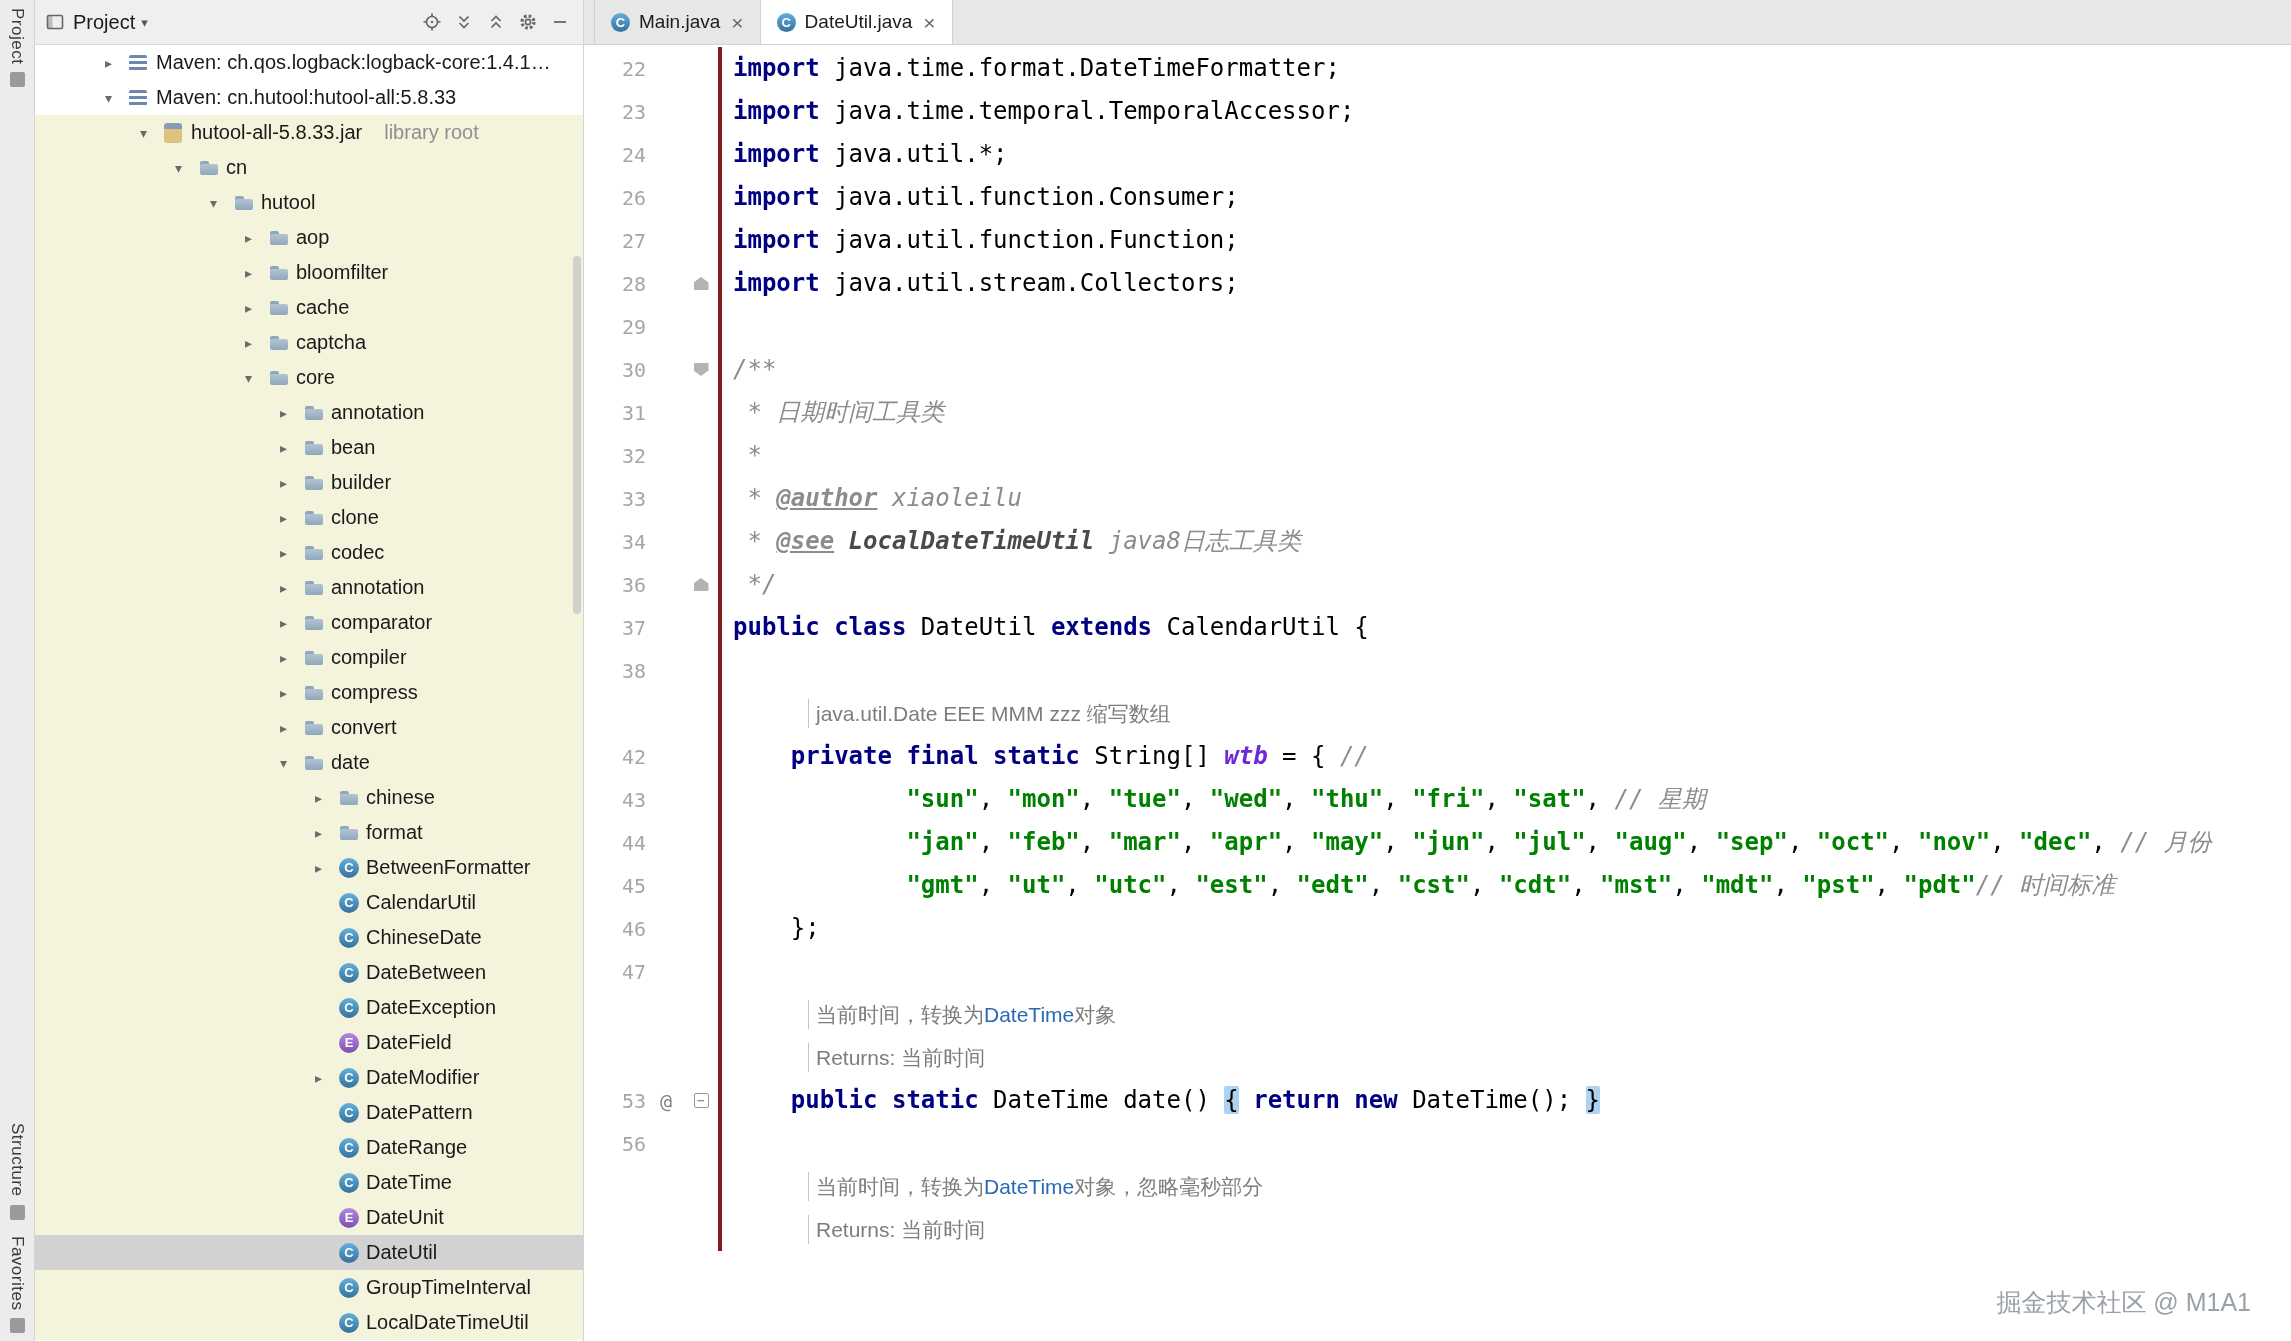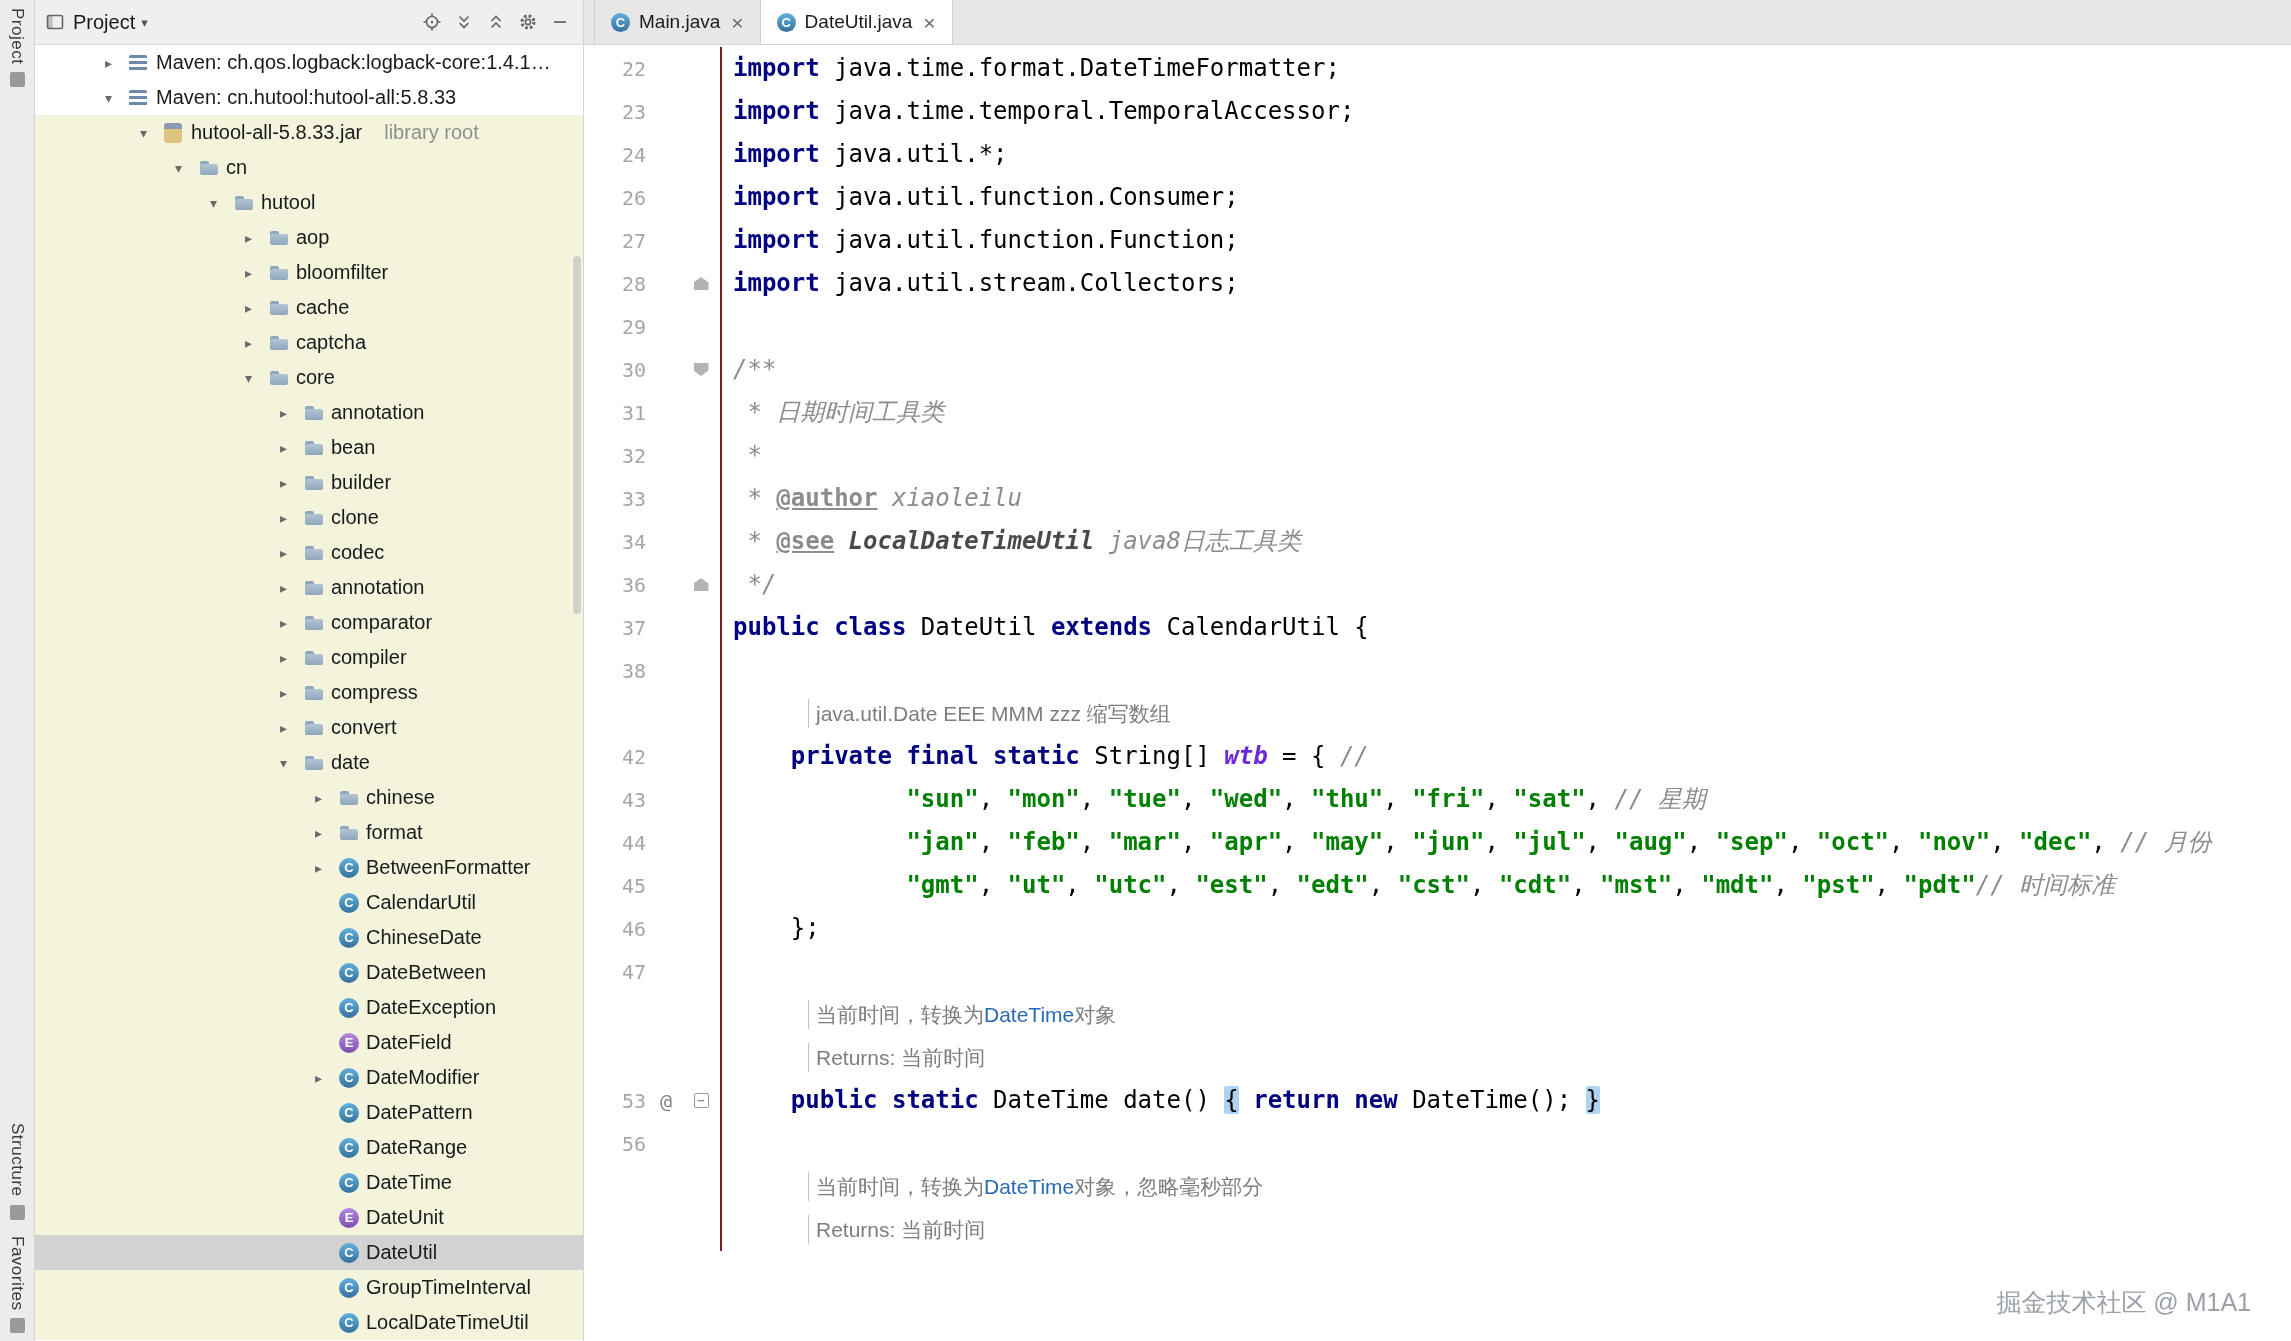--- a/index.html
+++ b/index.html
@@ -56,38 +56,38 @@
      border-right:1px solid #d0d0d0;background:#e7e7e7;}
   .tab:first-child{border-left:1px solid #d0d0d0;}
   .tab.active{background:#ffffff;}
   .tab .ic-class{margin-right:0;width:19px;height:19px;}
   .tab-close{color:#666;font-size:21px;line-height:1;margin-left:2px;}
 
   .editor{flex:1;overflow:hidden;padding-top:2px;background:#fff;
      font-family:"DejaVu Sans Mono",monospace;}
   .erow{display:flex;height:43px;}
   .gutter{width:138px;flex:none;display:flex;align-items:center;padding-left:6px;box-sizing:border-box;
-     border-right:2px solid #7f1d1d;}
+     border-right:4px solid #7f1d1d;}
   .lnum{width:56px;text-align:right;color:#a6a6a6;font-size:20px;flex:none;}
   .annm{width:40px;text-align:center;color:#808080;font-size:20px;flex:none;}
   .foldcol{width:30px;flex:none;display:flex;align-items:center;justify-content:center;}
   .mk-up::after{content:'';width:15px;height:13px;background:#b3b3b3;
      clip-path:polygon(50% 0,100% 42%,100% 100%,0 100%,0 42%);}
   .mk-down::after{content:'';width:15px;height:13px;background:#b3b3b3;
      clip-path:polygon(0 0,100% 0,100% 58%,50% 100%,0 58%);}
   .mk-box::after{content:'−';font-size:13px;color:#777;border:1px solid #999;width:15px;height:15px;
      line-height:13px;text-align:center;border-radius:2px;background:#fff;display:block;box-sizing:border-box;}
 
   .code{flex:1;white-space:pre;tab-size:4;font-size:24px;line-height:43px;padding-left:11px;color:#000;overflow:hidden;}
   .tok-kw{color:#000080;font-weight:bold;}
   .tok-pl{color:#000;}
   .tok-str{color:#008000;font-weight:bold;}
   .tok-cmt{color:#8c8c8c;font-style:italic;}
   .tok-doc{color:#8c8c8c;font-style:italic;}
-  .tok-doctag{color:#8c8c8c;font-weight:bold;text-decoration:underline;}
+  .tok-doctag{color:#8c8c8c;font-weight:bold;font-style:italic;text-decoration:underline;}
   .tok-docref{color:#4a4a4a;font-weight:bold;font-style:italic;}
   .tok-field{color:#6d28d9;font-style:italic;font-weight:bold;}
   .tok-hl{background:#aed2ef;border-radius:2px;}
 
   .docrow .code{font-family:"Liberation Sans",sans-serif;font-size:21px;color:#7d7d7d;
      padding-left:94px;position:relative;}
   .docrow .code::before{content:'';position:absolute;left:86px;top:7px;bottom:7px;width:1px;background:#c4c4c4;}
   .tok-fd{color:#7d7d7d;}
   .tok-fdlink{color:#2a69b5;}
 

